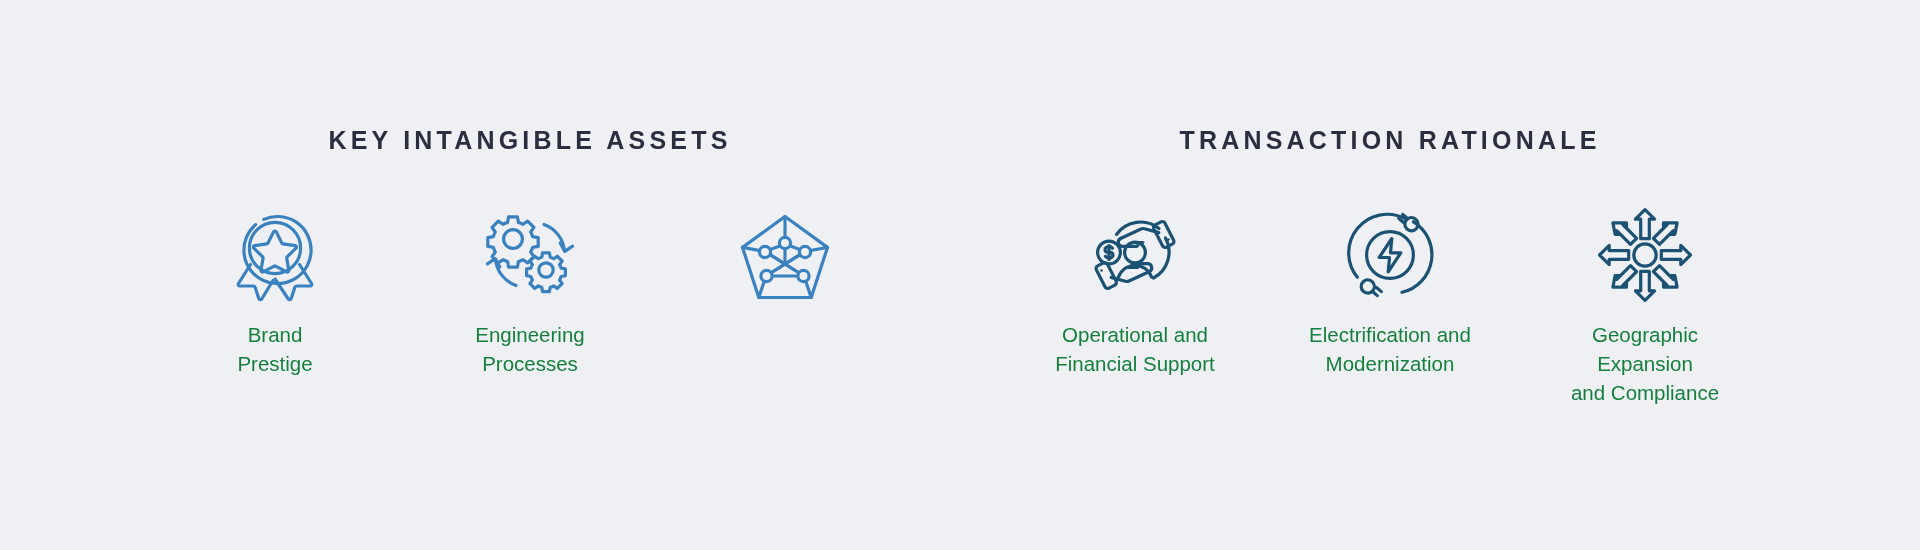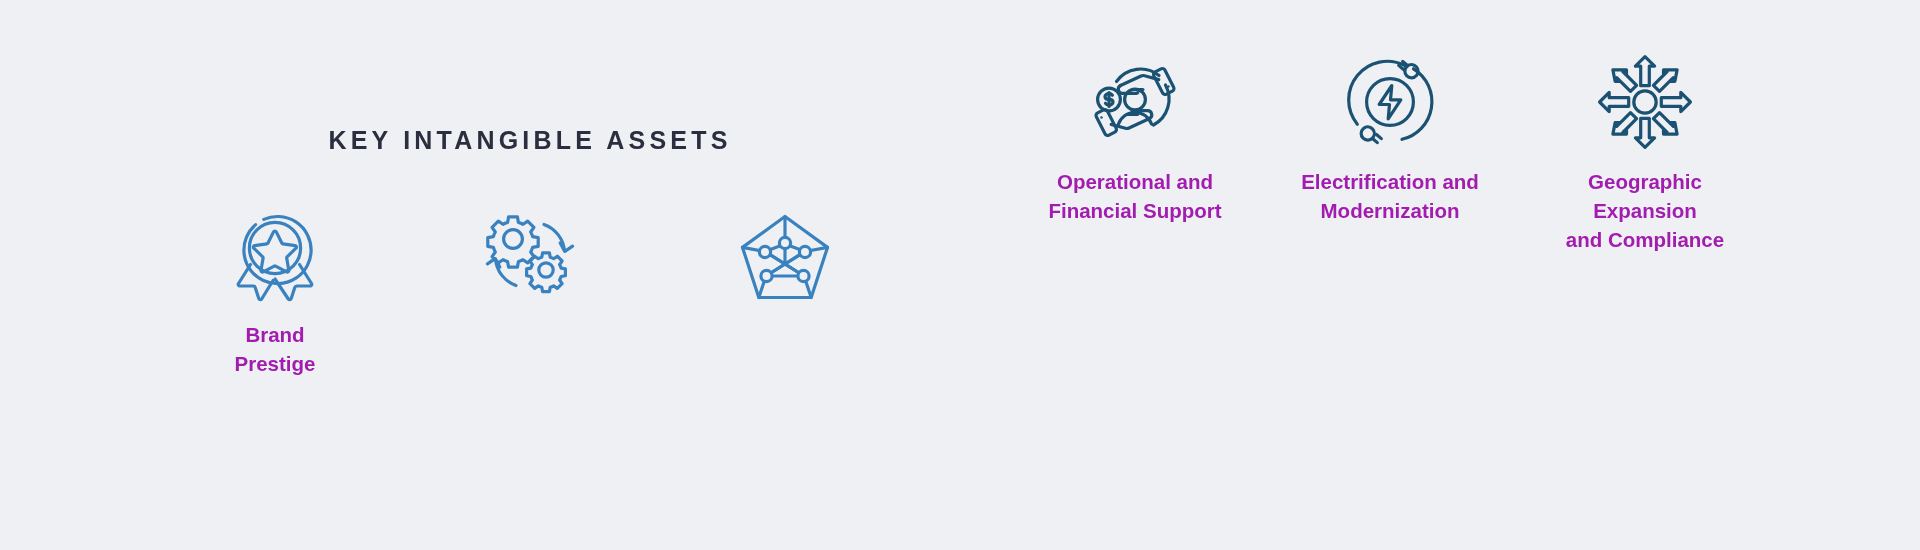--- a/index.html
+++ b/index.html
@@ -60,24 +60,24 @@
   }
   .icon-wrap svg {
     display: block;
     width: 96px;
     height: 96px;
   }
   .caption {
     margin-top: 17px;
     font-size: 20.5px;
     line-height: 29px;
-    color: #a21caf;
+    color: #15803d;
     text-align: center;
     white-space: pre-line;
-    font-weight: 700;
+    font-weight: 400;
   }
   .panel-left .panel-title { margin-left: 0px; }
 </style>
 </head>
 <body>
 
 <div class="board">
 
   <div class="panel panel-left">
     <div class="panel-title">KEY INTANGIBLE ASSETS</div>
@@ -108,20 +108,22 @@
             <g transform="translate(64,63)">
               <path d="M-3.4 -17.1 h6.8 l.8 4.3 a13 13 0 0 1 3.5 1.5 l3.6 -2.5 l4.8 4.8 l-2.5 3.6 a13 13 0 0 1 1.5 3.5 l4.3 .8 v6.8 l-4.3 .8 a13 13 0 0 1 -1.5 3.5 l2.5 3.6 l-4.8 4.8 l-3.6 -2.5 a13 13 0 0 1 -3.5 1.5 l-.8 4.3 h-6.8 l-.8 -4.3 a13 13 0 0 1 -3.5 -1.5 l-3.6 2.5 l-4.8 -4.8 l2.5 -3.6 a13 13 0 0 1 -1.5 -3.5 l-4.3 -.8 v-6.8 l4.3 -.8 a13 13 0 0 1 1.5 -3.5 l-2.5 -3.6 l4.8 -4.8 l3.6 2.5 a13 13 0 0 1 3.5 -1.5 z"></path>
               <circle cx="0" cy="0" r="7.2"></circle>
             </g>
             <path d="M62 17.5 a31 31 0 0 1 20.5 26.2"></path>
             <path d="M78.2 36 l4.6 8.4 l7.8 -5.3"></path>
             <path d="M34 78.5 a31 31 0 0 1 -20.5 -26.2"></path>
             <path d="M17.8 60 l-4.6 -8.4 l-7.8 5.3"></path>
           </svg>
         </div>
+        <div class="caption">Engineering
+Processes</div>
       </div>
 
       <div class="item">
         <div class="icon-wrap">
           <svg viewBox="0 0 96 96" fill="none" stroke="#3a82bf" stroke-width="3.2" stroke-linecap="round" stroke-linejoin="round">
             <path d="M48 9.5 L90.5 40.4 L74.2 90.5 H21.8 L5.5 40.4 Z"></path>
             <line x1="48" y1="9.5" x2="48" y2="37"></line>
             <line x1="90.5" y1="40.4" x2="68" y2="44.5"></line>
             <line x1="5.5" y1="40.4" x2="28" y2="44.5"></line>
             <line x1="74.2" y1="90.5" x2="67" y2="69"></line>
@@ -142,20 +144,21 @@
             <circle cx="29.5" cy="69" r="5.6" fill="#eff0f4"></circle>
             <circle cx="66.5" cy="69" r="5.6" fill="#eff0f4"></circle>
           </svg>
         </div>
       </div>
 
     </div>
   </div>
 
   <div class="panel panel-right">
+    <div class="panel-title">TRANSACTION RATIONALE</div>
 
     <div class="items">
 
       <div class="item">
         <div class="icon-wrap">
           <svg viewBox="0 0 96 96" fill="none" stroke="#1b5273" stroke-width="3.2" stroke-linecap="round" stroke-linejoin="round">
             <path d="M29.5 27.5 A29.5 29.5 0 0 1 72 21.5"></path>
             <path d="M78.5 31 a29.5 29.5 0 0 1 -12 40"></path>
             <circle cx="48" cy="45.5" r="10.4"></circle>
             <path d="M31.5 70 a17.5 17.5 0 0 1 33 0"></path>

